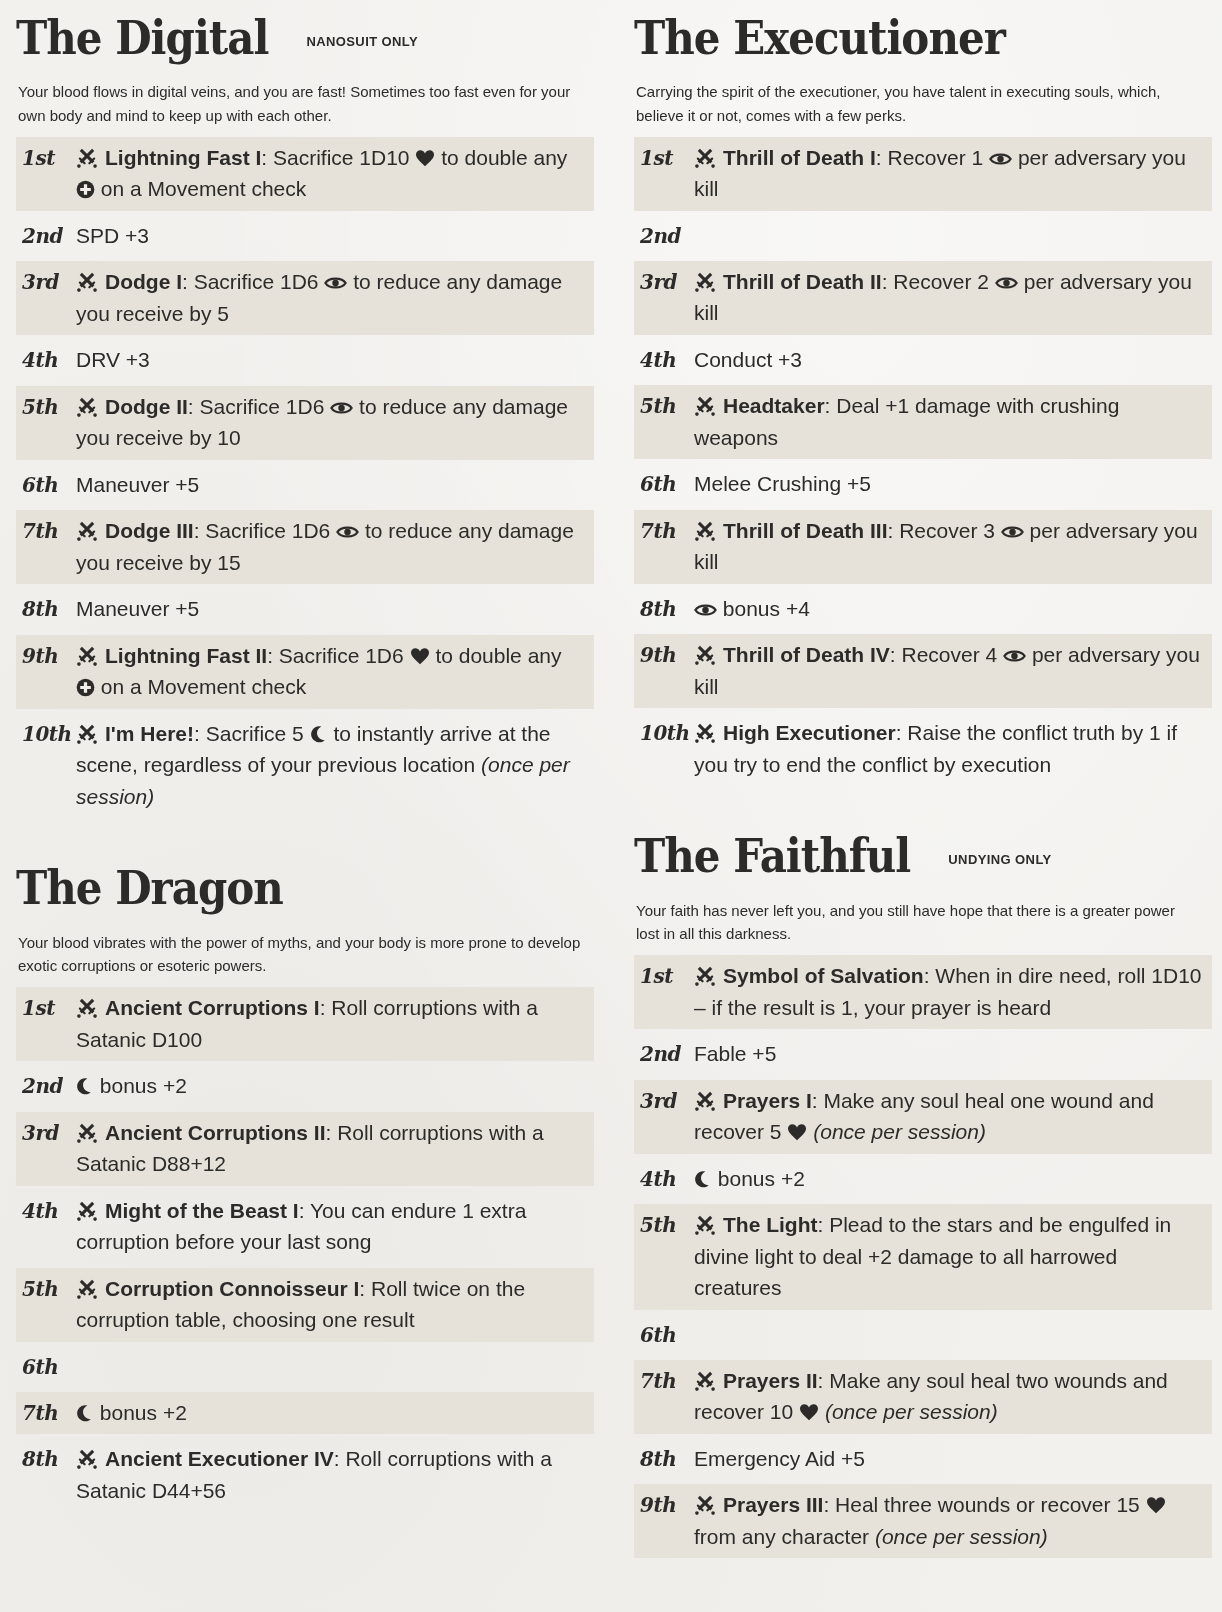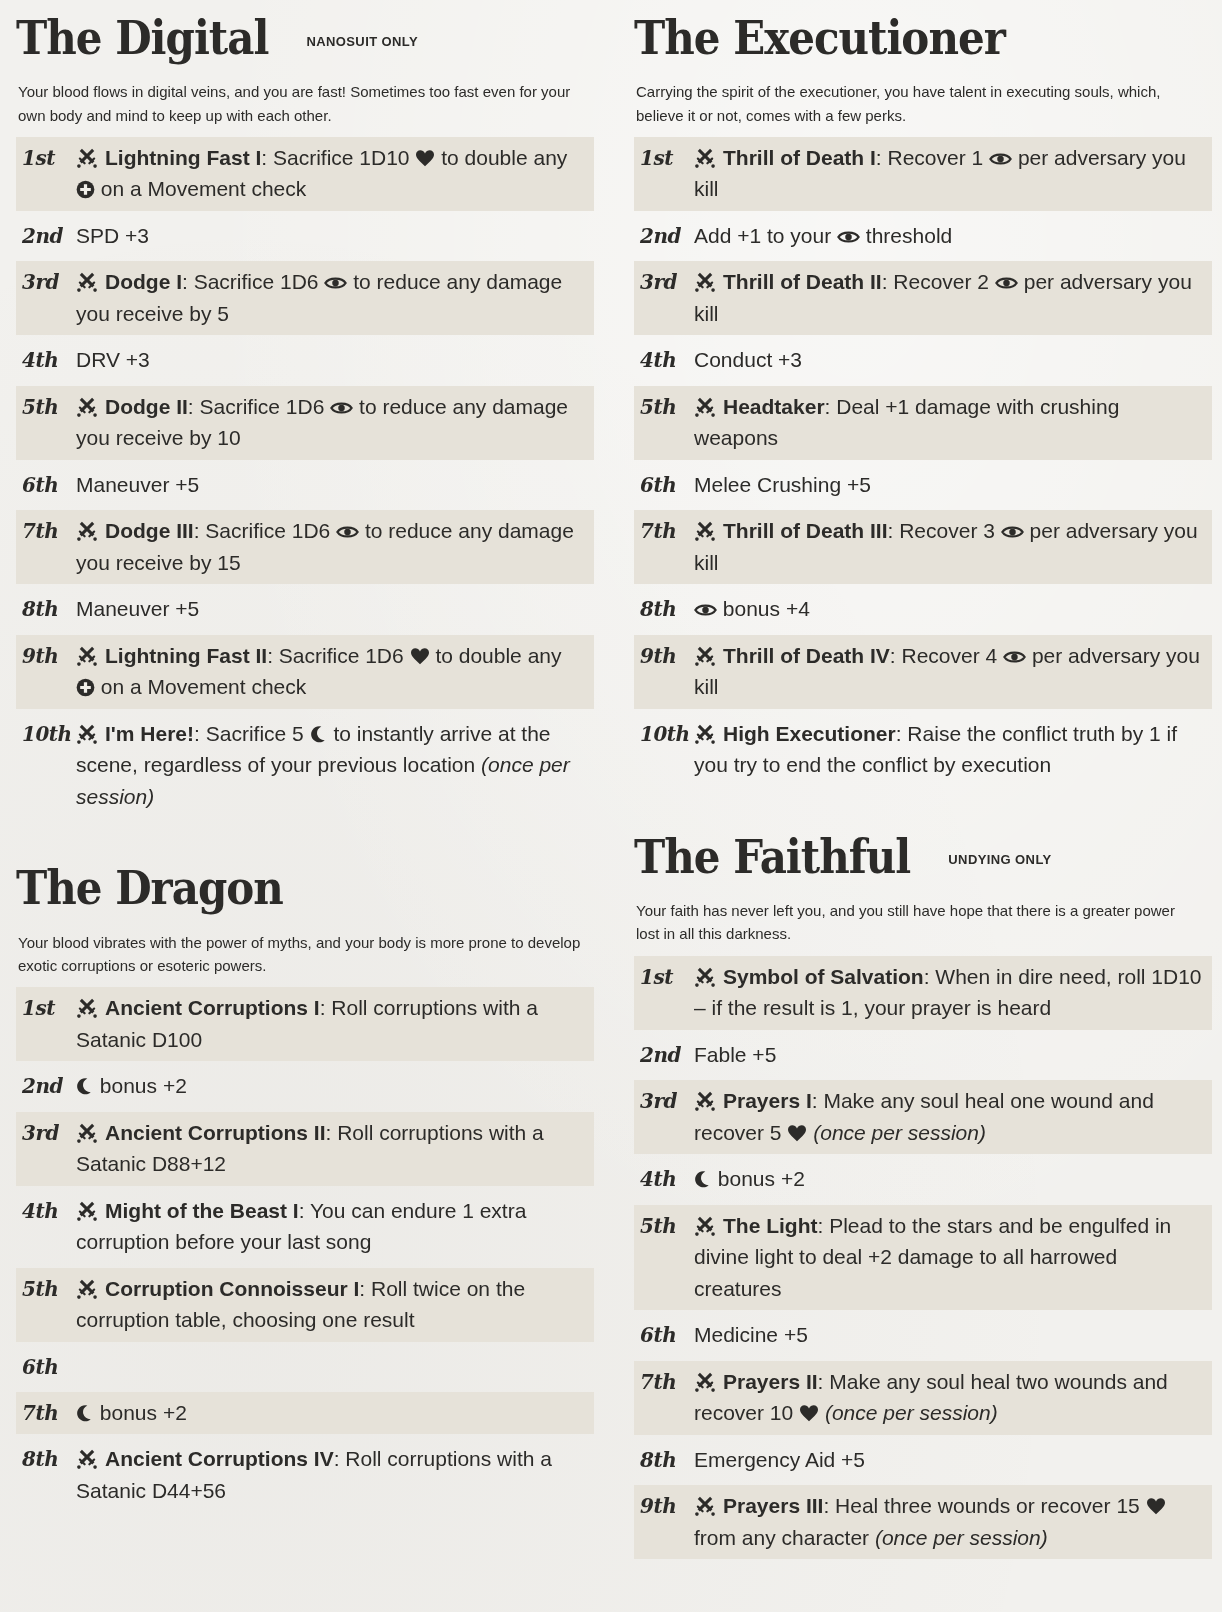--- a/index.html
+++ b/index.html
@@ -255,21 +255,21 @@
             <span class="ord">8th</span>
             <span class="content"><svg viewBox="0 0 24 24" xmlns="http://www.w3.org/2000/svg" class="icon icon-crossed-swords">
     <g stroke="currentColor" fill="none">
       <path d="M5.3 3.2 L18.9 16.8" stroke-width="3.4"></path>
       <path d="M18.7 3.2 L5.1 16.8" stroke-width="3.4"></path>
       <path d="M14.6 17.8 L19.8 12.6" stroke-width="2.4" stroke-linecap="round"></path>
       <path d="M4.2 12.6 L9.4 17.8" stroke-width="2.4" stroke-linecap="round"></path>
     </g>
     <circle cx="3.2" cy="20.8" r="2" fill="currentColor"></circle>
     <circle cx="20.8" cy="20.8" r="2" fill="currentColor"></circle>
-  </svg><span class="b">Ancient Corruptions IV</span><span class="n">: Roll corruptions with a Satanic D44+56</span></span>
+  </svg><span class="b">Ancient Executioner IV</span><span class="n">: Roll corruptions with a Satanic D44+56</span></span>
           </div>
         </div>
       </section>
     </div>
   <div class="col">
       <section class="section">
         <div class="head">
           <span class="title">The Executioner</span>
         </div>
         <p class="desc">Carrying the spirit of the executioner, you have talent in executing souls, which, believe it or not, comes with a few perks.</p>
@@ -285,24 +285,20 @@
     </g>
     <circle cx="3.2" cy="20.8" r="2" fill="currentColor"></circle>
     <circle cx="20.8" cy="20.8" r="2" fill="currentColor"></circle>
   </svg><span class="b">Thrill of Death I</span><span class="n">: Recover 1 </span><svg viewBox="0 0 26 18" xmlns="http://www.w3.org/2000/svg" class="icon icon-eye">
     <path d="M1.6 9 C5.6 2.3 20.4 2.3 24.4 9 C20.4 15.7 5.6 15.7 1.6 9 Z" fill="none" stroke="currentColor" stroke-width="2.6"></path>
     <circle cx="13" cy="9" r="3.7" fill="currentColor"></circle>
   </svg><span class="n"> per adversary you kill</span></span>
           </div>
           <div class="row">
             <span class="ord">2nd</span>
-            <span class="content"><span class="n">Add +1 to your </span><svg viewBox="0 0 26 18" xmlns="http://www.w3.org/2000/svg" class="icon icon-eye">
-    <path d="M1.6 9 C5.6 2.3 20.4 2.3 24.4 9 C20.4 15.7 5.6 15.7 1.6 9 Z" fill="none" stroke="currentColor" stroke-width="2.6"></path>
-    <circle cx="13" cy="9" r="3.7" fill="currentColor"></circle>
-  </svg><span class="n"> threshold</span></span>
           </div>
           <div class="row shaded">
             <span class="ord">3rd</span>
             <span class="content"><svg viewBox="0 0 24 24" xmlns="http://www.w3.org/2000/svg" class="icon icon-crossed-swords">
     <g stroke="currentColor" fill="none">
       <path d="M5.3 3.2 L18.9 16.8" stroke-width="3.4"></path>
       <path d="M18.7 3.2 L5.1 16.8" stroke-width="3.4"></path>
       <path d="M14.6 17.8 L19.8 12.6" stroke-width="2.4" stroke-linecap="round"></path>
       <path d="M4.2 12.6 L9.4 17.8" stroke-width="2.4" stroke-linecap="round"></path>
     </g>
@@ -441,21 +437,20 @@
       <path d="M18.7 3.2 L5.1 16.8" stroke-width="3.4"></path>
       <path d="M14.6 17.8 L19.8 12.6" stroke-width="2.4" stroke-linecap="round"></path>
       <path d="M4.2 12.6 L9.4 17.8" stroke-width="2.4" stroke-linecap="round"></path>
     </g>
     <circle cx="3.2" cy="20.8" r="2" fill="currentColor"></circle>
     <circle cx="20.8" cy="20.8" r="2" fill="currentColor"></circle>
   </svg><span class="b">The Light</span><span class="n">: Plead to the stars and be engulfed in divine light to deal +2 damage to all harrowed creatures</span></span>
           </div>
           <div class="row">
             <span class="ord">6th</span>
-            <span class="content"><span class="n">Medicine +5</span></span>
           </div>
           <div class="row shaded">
             <span class="ord">7th</span>
             <span class="content"><svg viewBox="0 0 24 24" xmlns="http://www.w3.org/2000/svg" class="icon icon-crossed-swords">
     <g stroke="currentColor" fill="none">
       <path d="M5.3 3.2 L18.9 16.8" stroke-width="3.4"></path>
       <path d="M18.7 3.2 L5.1 16.8" stroke-width="3.4"></path>
       <path d="M14.6 17.8 L19.8 12.6" stroke-width="2.4" stroke-linecap="round"></path>
       <path d="M4.2 12.6 L9.4 17.8" stroke-width="2.4" stroke-linecap="round"></path>
     </g>

